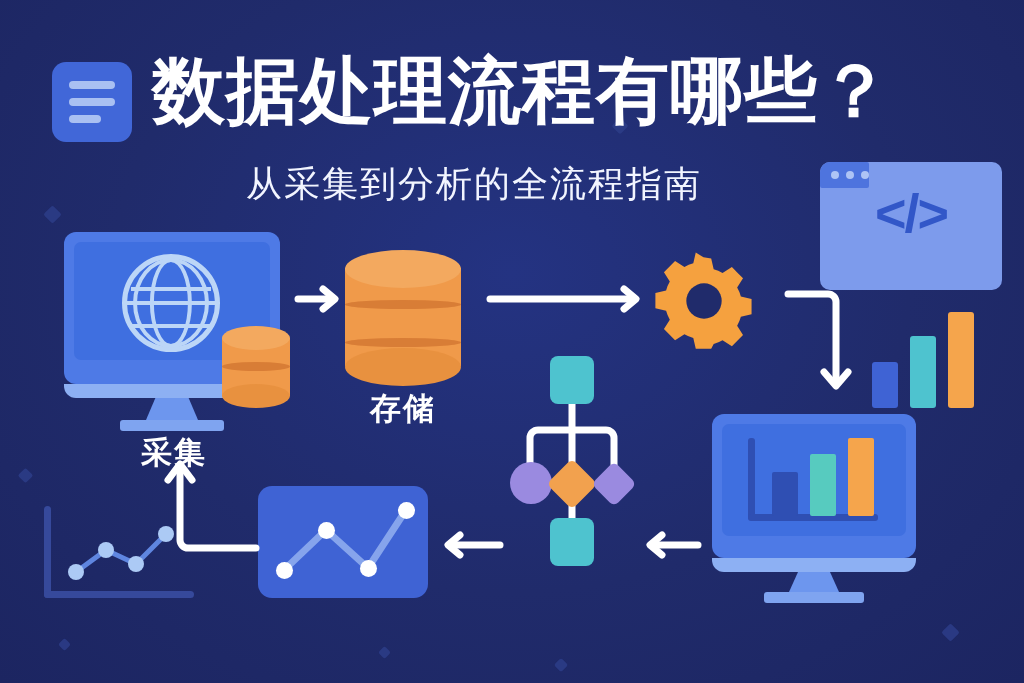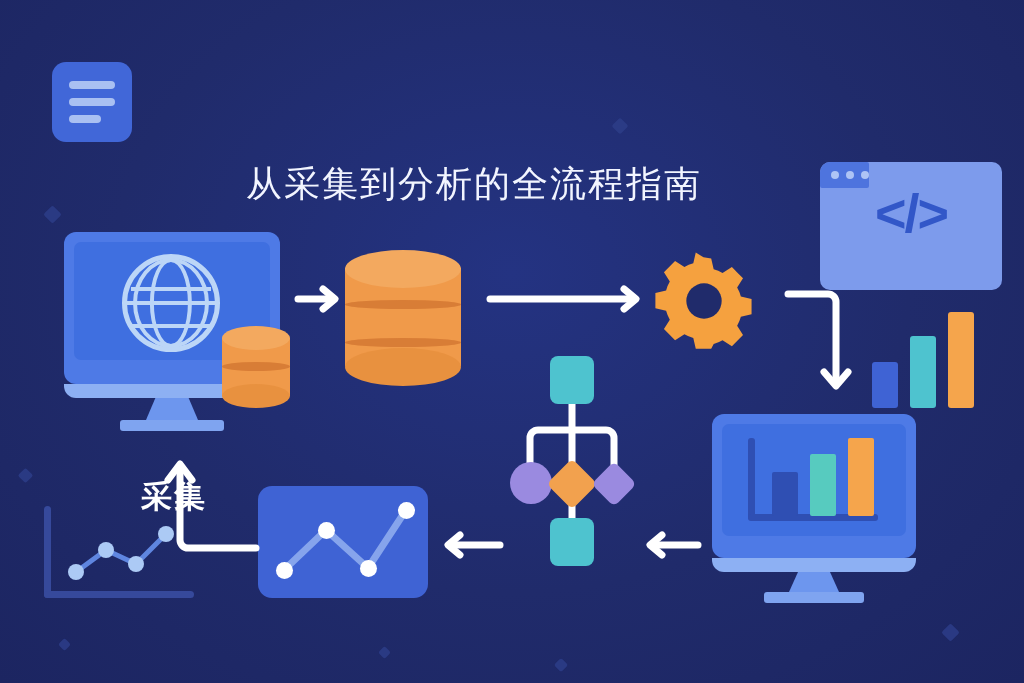--- a/index.html
+++ b/index.html
@@ -119,20 +119,21 @@
   <div class="diamond" style="left:556px;top:660px;width:10px;height:10px;"></div>
   <div class="diamond" style="left:380px;top:648px;width:9px;height:9px;"></div>
   <div class="diamond" style="left:60px;top:640px;width:9px;height:9px;"></div>
 
   <div class="logo-box">
     <div class="logo-line l1"></div>
     <div class="logo-line l2"></div>
     <div class="logo-line l3"></div>
   </div>
 
+  <div class="title">数据处理流程有哪些？</div>
   <div class="subtitle">从采集到分析的全流程指南</div>
 
   <div class="codewin">
     <div class="bar">
       <span class="dot"></span>
       <span class="dot"></span>
       <span class="dot"></span>
     </div>
     <div class="body">
       <span class="code">&lt;/&gt;</span>
@@ -160,35 +161,36 @@
     <div class="mon-base" style="width:104px;height:11px;"></div>
   </div>
 
   <div class="cyl" style="left:222px;top:326px;width:68px;height:82px;">
     <div class="body" style="top:12px;height:58px;"></div>
     <div class="top" style="height:24px;"></div>
     <div class="band" style="top:36px;"></div>
     <div class="bot" style="top:58px;height:24px;"></div>
   </div>
 
-  <div class="node-label" style="left:84px;top:432px;width:180px;margin-top:44px;">采集</div>
+  <div class="node-label" style="left:84px;top:432px;width:180px;">采集</div>
 
   <svg class="arrow" style="left:296px;top:282px;" width="50" height="34" viewBox="0 0 50 34">
     <path d="M2 17 H36" stroke="#ffffff" stroke-width="7" stroke-linecap="round" fill="none"></path>
     <path d="M27 7 L39 17 L27 27" stroke="#ffffff" stroke-width="7" stroke-linecap="round" stroke-linejoin="round" fill="none"></path>
   </svg>
 
   <div class="cyl" style="left:345px;top:250px;width:116px;height:136px;">
     <div class="body" style="top:18px;height:98px;"></div>
     <div class="top" style="height:38px;"></div>
     <div class="band" style="top:50px;"></div>
     <div class="band" style="top:88px;"></div>
     <div class="bot" style="top:98px;height:38px;"></div>
   </div>
 
+  <div class="node-label" style="left:313px;top:388px;width:180px;">存储</div>
 
   <svg class="arrow" style="left:488px;top:282px;" width="160" height="34" viewBox="0 0 160 34">
     <path d="M2 17 H145" stroke="#ffffff" stroke-width="7" stroke-linecap="round" fill="none"></path>
     <path d="M136 7 L148 17 L136 27" stroke="#ffffff" stroke-width="7" stroke-linecap="round" stroke-linejoin="round" fill="none"></path>
   </svg>
 
   <svg class="gear" style="left:652px;top:248px;" width="104" height="104" viewBox="0 0 100 100">
     <path fill="#f5a13f" d="M50 6
       l7.5 1.2 2.4 10.4a34 34 0 0 1 8.6 3.6l9.1-5.7 5.4 5.4 5.4 5.4 -5.7 9.1a34 34 0 0 1 3.6 8.6l10.4 2.4 0 15 -10.4 2.4a34 34 0 0 1-3.6 8.6l5.7 9.1 -10.8 10.8 -9.1-5.7a34 34 0 0 1-8.6 3.6L57.5 94.8 42.5 94.8 40.1 84.4a34 34 0 0 1-8.6-3.6l-9.1 5.7 -10.8-10.8 5.7-9.1a34 34 0 0 1-3.6-8.6L3.3 55.6l0-15 10.4-2.4a34 34 0 0 1 3.6-8.6L11.6 20.5 22.4 9.7l9.1 5.7a34 34 0 0 1 8.6-3.6L42.5 1.4z" transform="translate(0,3) scale(0.99)"></path>
     <circle cx="50" cy="51" r="17" fill="#202b6b"></circle>

